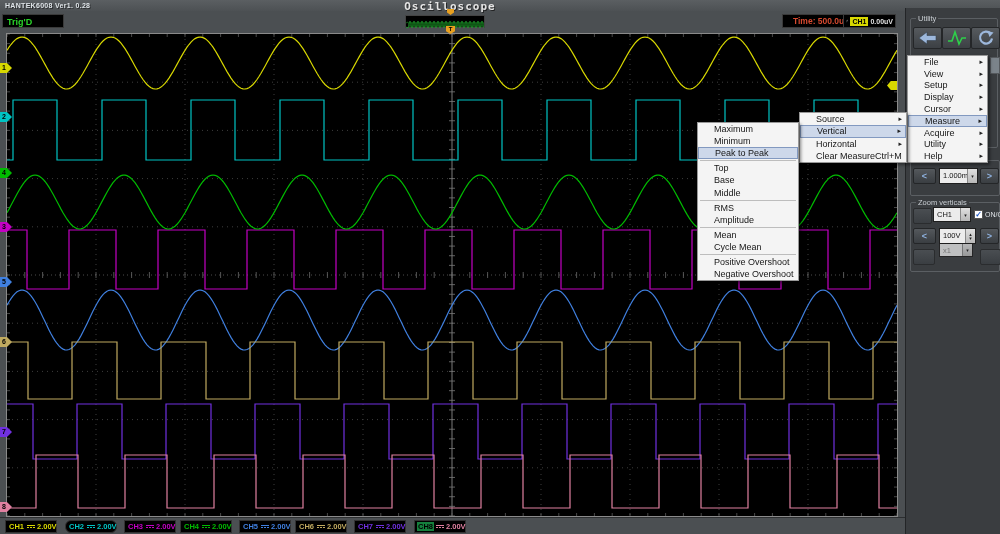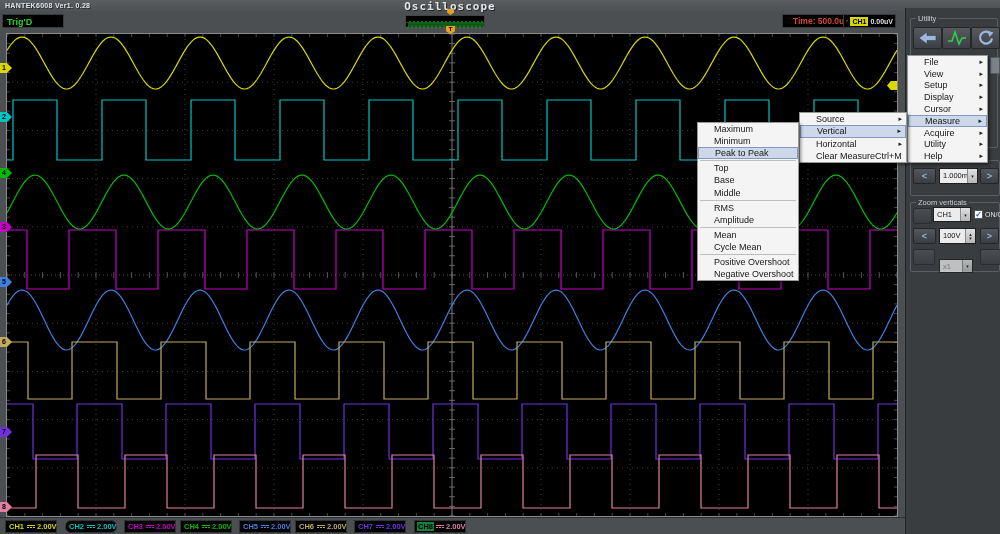--- a/index.html
+++ b/index.html
@@ -566,21 +566,21 @@
     <div class="spin" style="left:33px;top:220px;width:37px;">
       <span class="val">100V</span>
       <span class="arrows">
         <span>▴</span>
           <span>▾</span>
       </span>
     </div>
     <div class="chev-btn" style="left:74px;top:220px;width:19px;">&gt;</div>
 
     <div class="dbtn" style="left:7px;top:241px;width:20px;"></div>
-    <div class="spin disabled" style="left:33px;top:251px;width:34px;height:14px;">
+    <div class="spin disabled" style="left:33px;top:235px;width:34px;height:14px;">
       <span class="val">x1</span>
       <span class="arrows">
           <span>▾</span>
         </span>
     </div>
     <div class="dbtn" style="left:74px;top:241px;width:19px;"></div>
   </div>
   <div class="sliver"></div>
 
   <div class="menu" id="menu-main" style="left:907px;top:55px;width:81px;">

